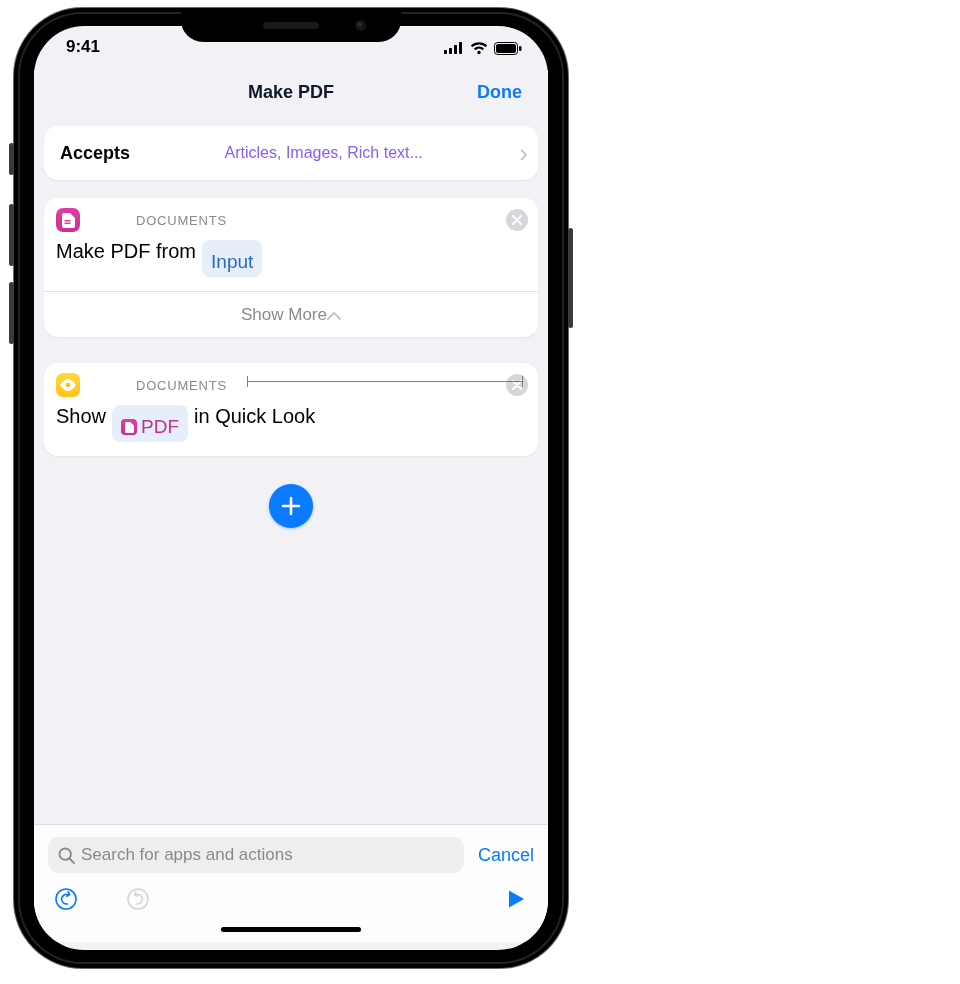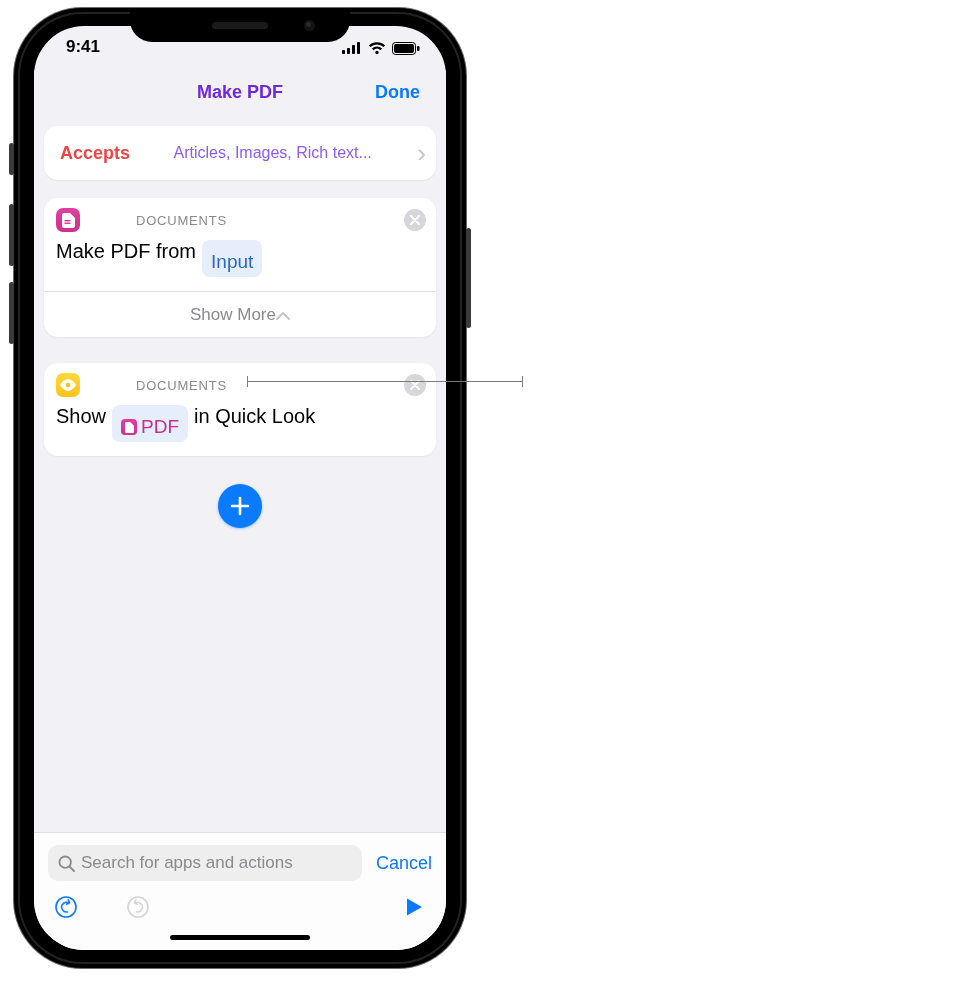--- a/index.html
+++ b/index.html
@@ -12,21 +12,21 @@
   }
   .canvas {
     position: absolute;
     top: 0; left: 0;
     width: 960px; height: 984px;
   }
   
   .phone {
     position: absolute;
     left: 14px; top: 8px;
-    width: 452px; height: 960px;
+    width: 554px; height: 960px;
     border-radius: 68px;
     background: #000;
     box-shadow: 0 0 0 1px #6b6b6b;
   }
   .phone::before { 
     content:"";
     position:absolute;
     inset:4px;
     border-radius:64px;
     box-shadow: inset 0 0 0 2px #222;
@@ -100,21 +100,21 @@
   .nav-bar {
     height:46px;
     position:relative;
     background:#f2f2f6;
   }
   .nav-title {
     text-align:center;
     font-size:18px;
     font-weight:600;
     line-height:44px;
-    color:#6d28d9;
+    color:#0f172a;
   }
   .nav-done {
     position:absolute;
     right:26px;
     top:0;
     line-height:44px;
     font-size:18px;
     font-weight:600;
     color:#0a7aff;
     cursor:pointer;
@@ -134,21 +134,21 @@
   .card.action1 { margin-top:10px; }
   .card.action1 { margin-top:18px; }
   .card.action2 { margin-top:26px; }
   .accepts-row {
     display:flex;
     align-items:center;
     padding:14px 10px 14px 16px;
     cursor:pointer;
   }
   .accepts-label {
-    font-size:18px; font-weight:700; color:#ef4444;
+    font-size:18px; font-weight:700; color:#000000;
   }
   .accepts-value {
     flex:1;
     font-size:16px;
     color:#8b5cf6;
     text-align:center;
     padding-right:2px;
   }
   .chevron-right-icon {
     color:#c5c5c7;
@@ -231,21 +231,21 @@
     width:44px;height:44px;
     border-radius:50%;
     background:#0a7aff;
     display:flex;align-items:center;justify-content:center;
     box-shadow:0 1px 3px rgba(10,122,255,0.4);
     cursor:pointer;
   }
   
   .bottom-sheet {
     position:absolute;
-    left:0; right:0; bottom:0;
+    left:0; right:0; bottom:8px;
     background:#fdfdfd;
     border-top:1px solid #dedee2;
     padding:12px 14px 4px 14px;
   }
   .search-row {
     display:flex; align-items:center; gap:14px;
   }
   .search-field {
     flex:1;
     background:#eeeeef;

